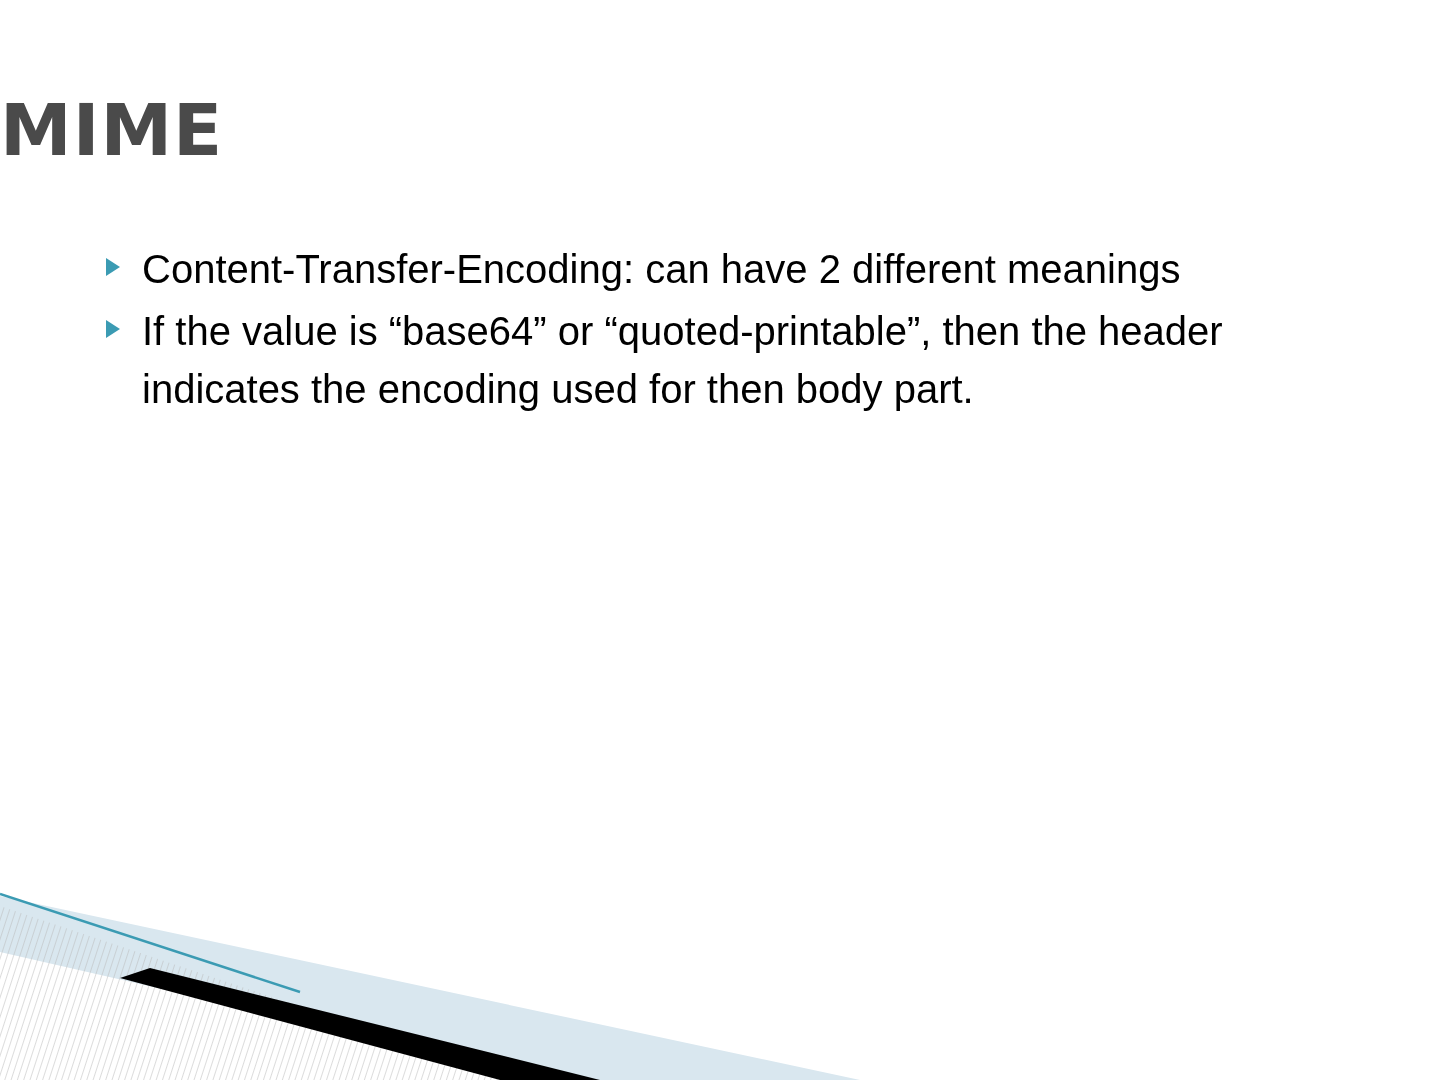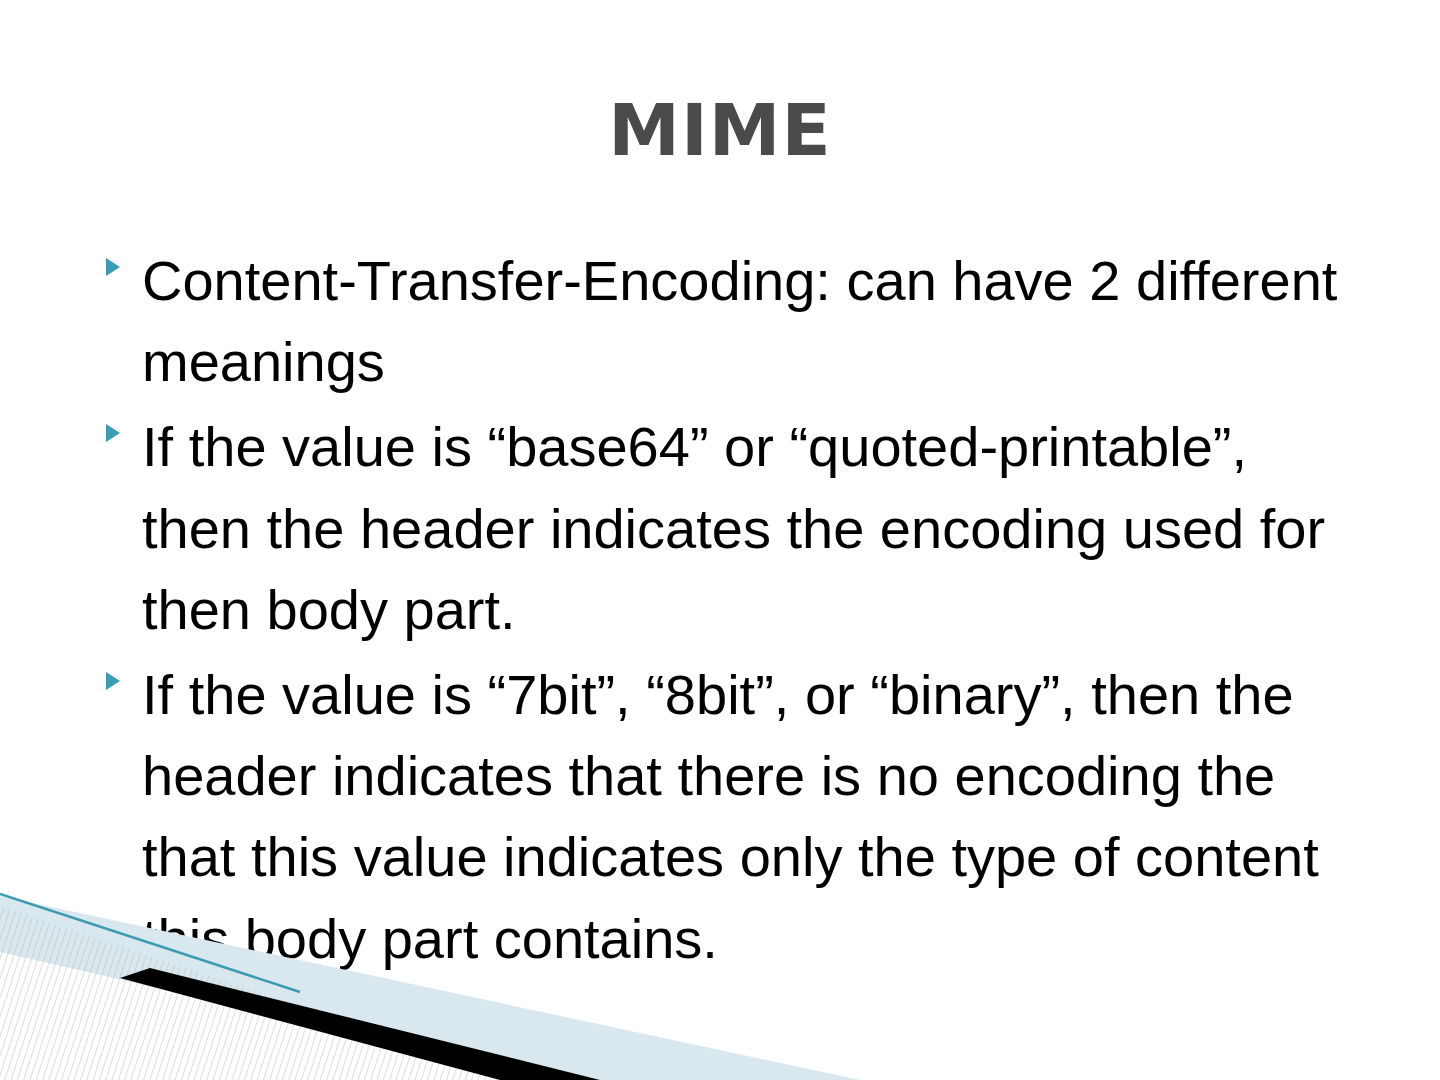--- a/index.html
+++ b/index.html
@@ -19,21 +19,21 @@
     width: 1440px;
     height: 1080px;
     background: #ffffff;
     overflow: hidden;
   }
   .slide-title {
     position: absolute;
     top: 88px;
     left: 0;
     width: 1440px;
-    text-align: center;
+    text-align: left;
     font-size: 72px;
     font-weight: bold;
     color: #4a4a4a;
     letter-spacing: 1px;
     font-family: "DejaVu Sans", sans-serif;
   }
   .body-content {
     position: absolute;
     top: 240px;
     left: 100px;
@@ -41,21 +41,21 @@
   }
   ul.bullets {
     list-style: none;
     margin: 0;
     padding: 0;
   }
   ul.bullets > li {
     position: relative;
     padding-left: 42px;
     margin-bottom: 4px;
-    font-size: 56px;
+    font-size: 40px;
     line-height: 1.45;
     color: #000000;
     font-family: "Liberation Sans", sans-serif;
   }
   ul.bullets > li .marker {
     position: absolute;
     left: 6px;
     top: 18px;
     width: 0;
     height: 0;
@@ -83,24 +83,20 @@
   <div class="body-content">
     <ul class="bullets">
       <li>
         <span class="marker"></span>
         <span>Content-Transfer-Encoding: can have 2 different meanings</span>
       </li>
       <li>
         <span class="marker"></span>
         <span>If the value is “base64” or “quoted-printable”, then the header indicates the encoding used for then body part.</span>
       </li>
-      <li>
-        <span class="marker"></span>
-        <span>If the value is “7bit”, “8bit”, or “binary”, then the header indicates that there is no encoding the that this value indicates only the type of content this body part contains.</span>
-      </li>
     </ul>
   </div>
 
   <svg class="deco" viewBox="0 0 860 220" preserveAspectRatio="none">
     <defs>
       <pattern id="hatch" width="6" height="6" patternUnits="userSpaceOnUse" patternTransform="rotate(18)">
         <line x1="0" y1="0" x2="0" y2="6" stroke="#b9b9b9" stroke-width="1"></line>
       </pattern>
     </defs>
 

